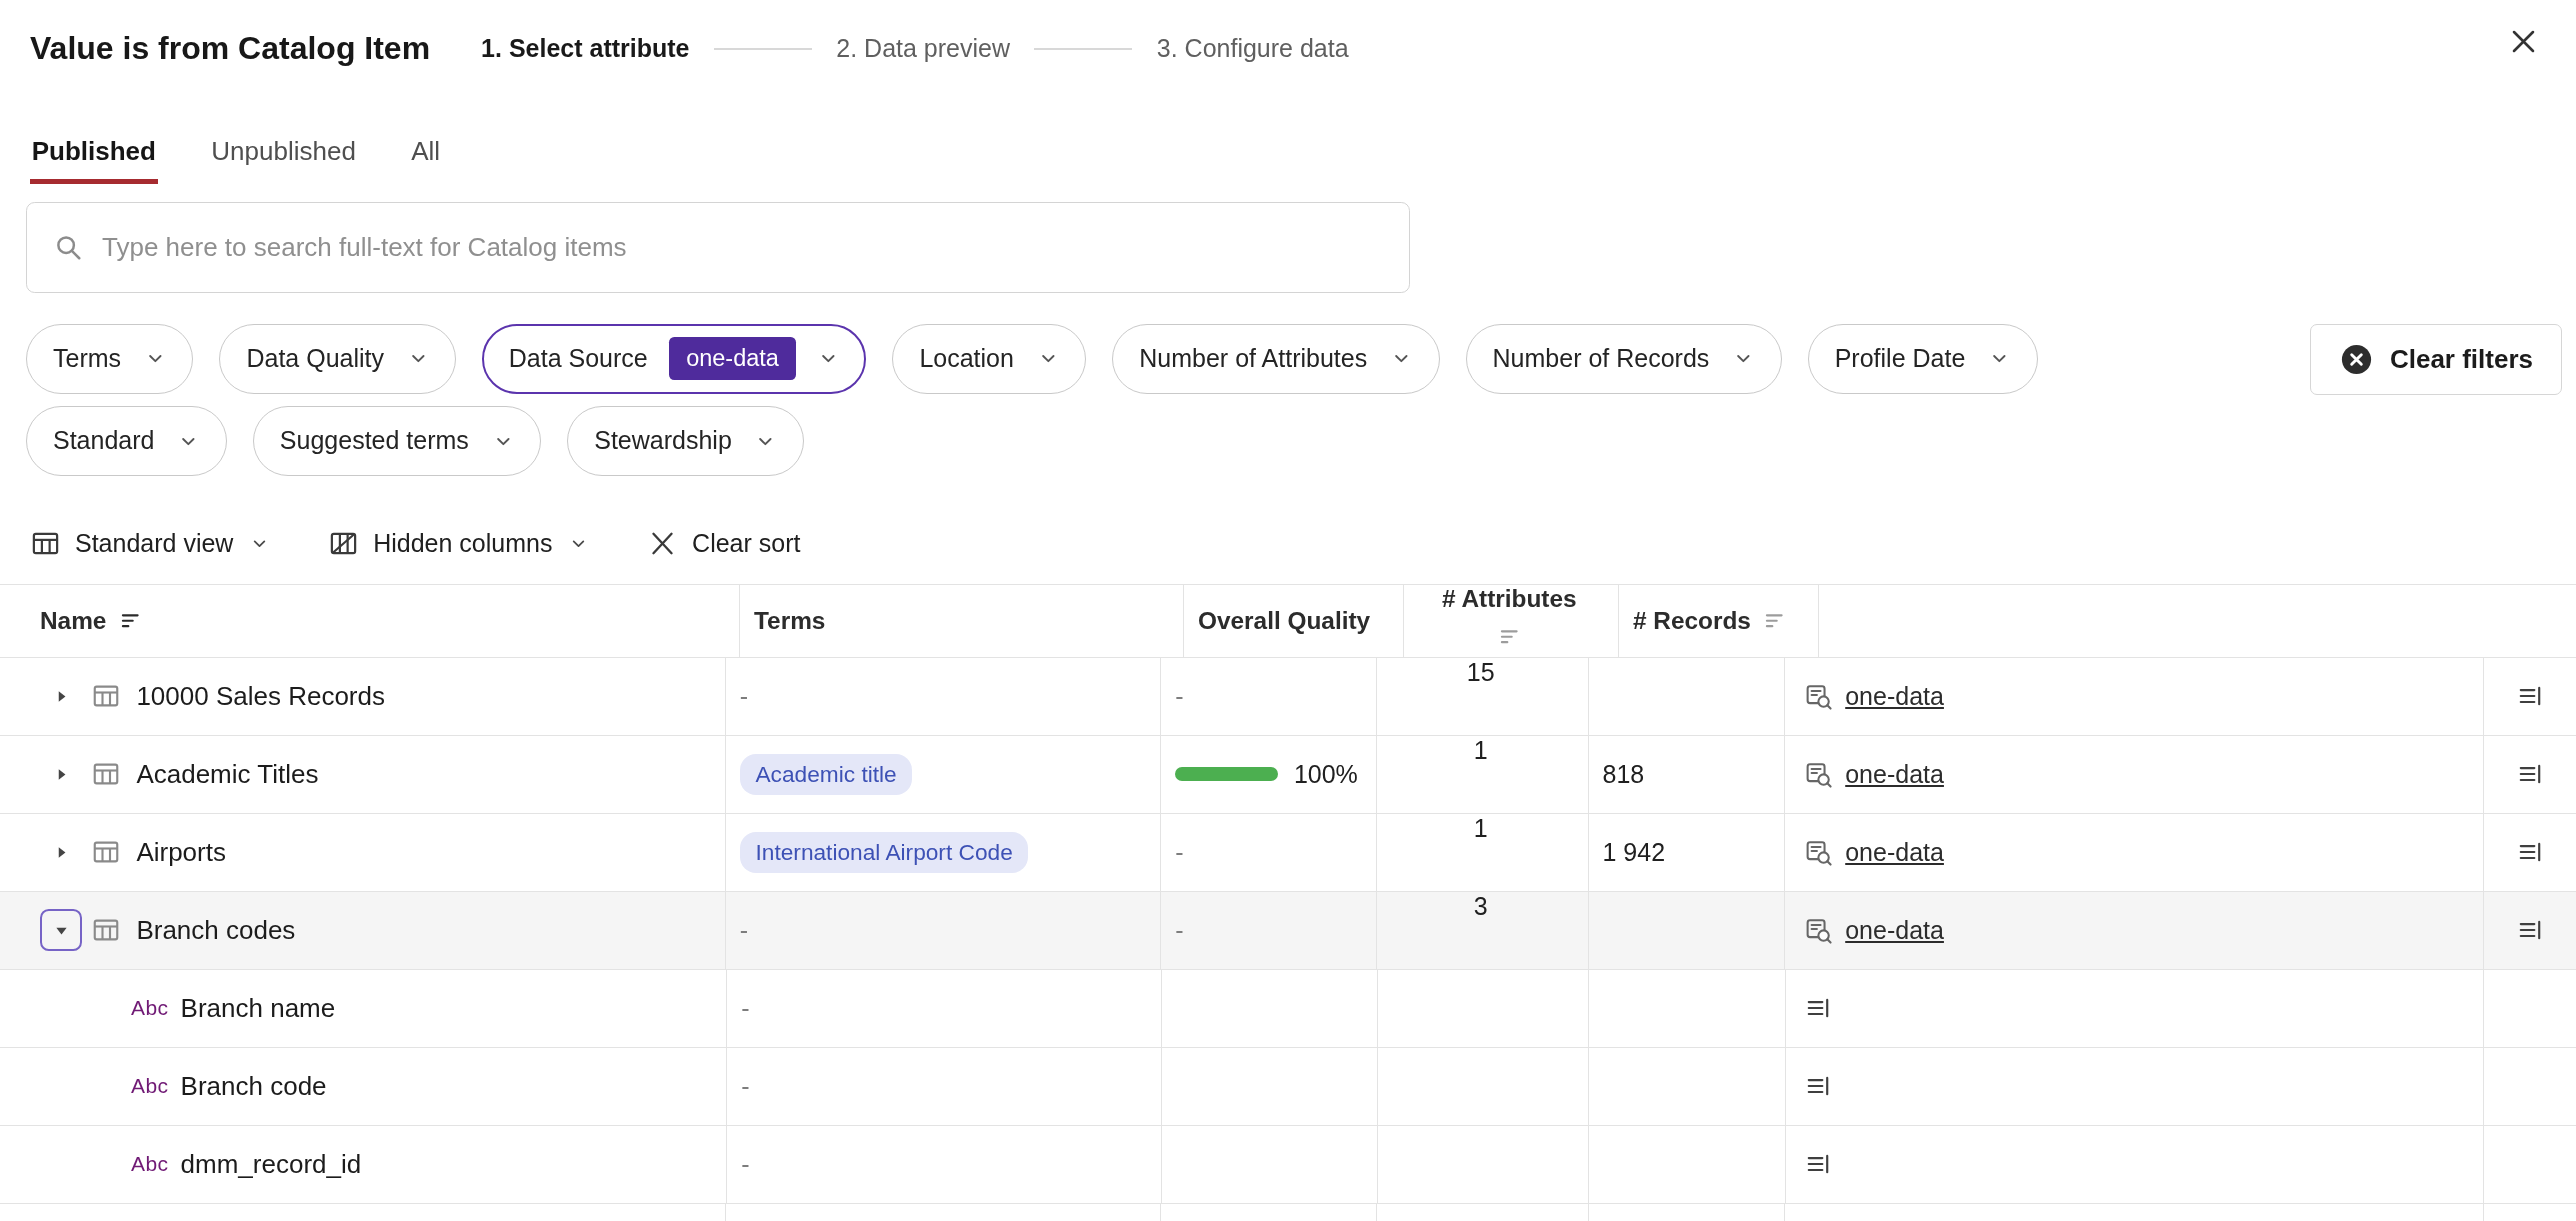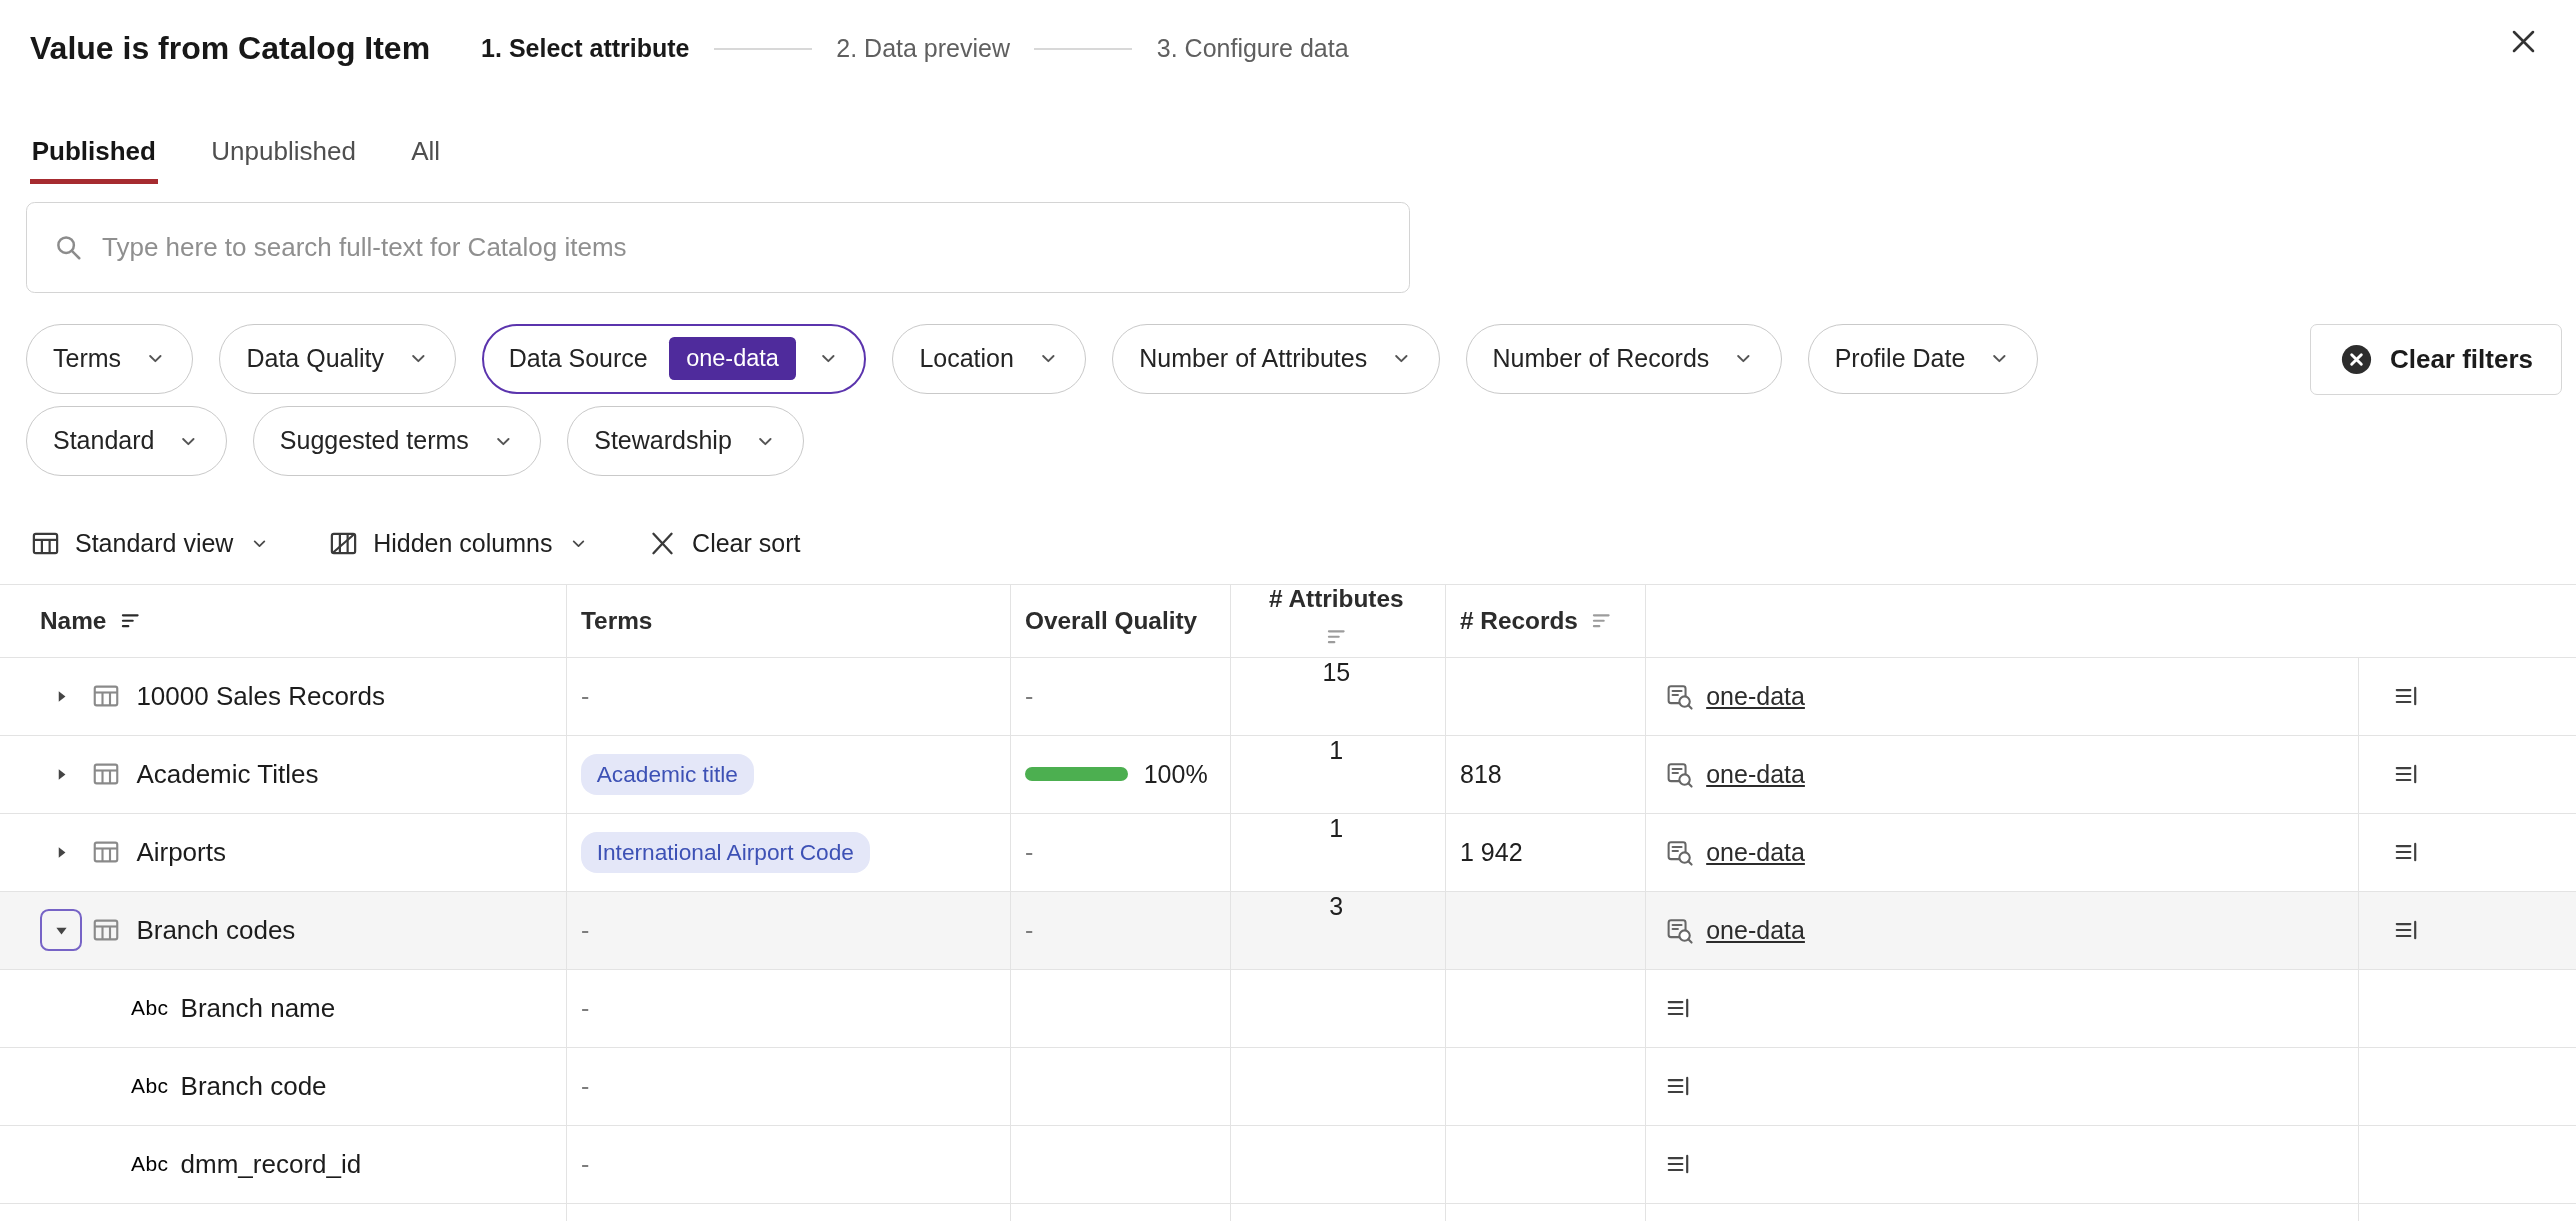--- a/index.html
+++ b/index.html
@@ -48,34 +48,34 @@
   .toolbar { display:flex; align-items:center; gap:58px; margin:49px 0 0 30px; height:38px; }
   .tb-item { display:flex; align-items:center; gap:14px; font-size:25px; color:#202020; cursor:pointer; }
 
   
   .table { margin-top:21px; border-top:1.7px solid var(--border); }
   .t-row { display:flex; height:78px; border-bottom:1.7px solid var(--border); background:#fff; }
   .t-row.selected { background:var(--selected-row); }
   .t-header { height:73px; }
   .t-cell { display:flex; align-items:center; border-right:1.7px solid var(--border); padding:0 17.4px; overflow:hidden; }
   .t-header .t-cell { font-weight:700; font-size:24.4px; color:#2c2c2c; gap:12.2px; }
-  .col-0 { width:567px; padding-left:40px; }
+  .col-0 { width:740px; padding-left:40px; }
   .col-1 { width:444px; padding-left:14px; }
   .col-2 { width:220px; padding-left:14px; }
   .col-3 { width:215px; padding-left:14px;flex-direction:column; }
   .col-4 { width:200px; padding-left:14px; }
   .col-5 { width:713px; padding-left:19px; }
   .col-6 { width:94px; border-right:0; justify-content:center; padding:0; }
   .col-0.attr-name { padding-left:131px; }
 
   .expand-plain, .expand-box { width:42px; height:42px; display:flex; align-items:center; justify-content:center;
     flex:none; margin-right:8.7px; cursor:pointer; background:transparent; border:0; }
   .expand-box { border:2.6px solid var(--focus-ring); border-radius:8.7px; }
   .row-name { font-size:26px; color:#1c1c1c; white-space:nowrap; }
-  .abc { font-size:21px; color:#000000; margin-right:12.2px; flex:none; letter-spacing:0.4px; }
+  .abc { font-size:21px; color:#701a75; margin-right:12.2px; flex:none; letter-spacing:0.4px; }
   .dash { color:#7d7d7d; font-size:25px; }
   .term-badge { background:var(--term-badge-bg); color:var(--term-badge-text); font-size:22.7px; font-weight:500;
     padding:9.6px 15.7px; border-radius:16px; line-height:1; white-space:nowrap; cursor:pointer; }
   .q-bar { width:103px; height:14px; border-radius:7px; background:var(--quality-green); margin-right:15.7px; flex:none; }
   .q-pct, .num { font-size:25px; color:#202020; }
   .origin-link { font-size:25px; color:#2c2c2c; text-decoration:underline; margin-left:12.2px; cursor:pointer; white-space:nowrap; }
 
   
   .icon { display:inline-flex; line-height:0; flex:none; }
   .icon svg { display:block; }

